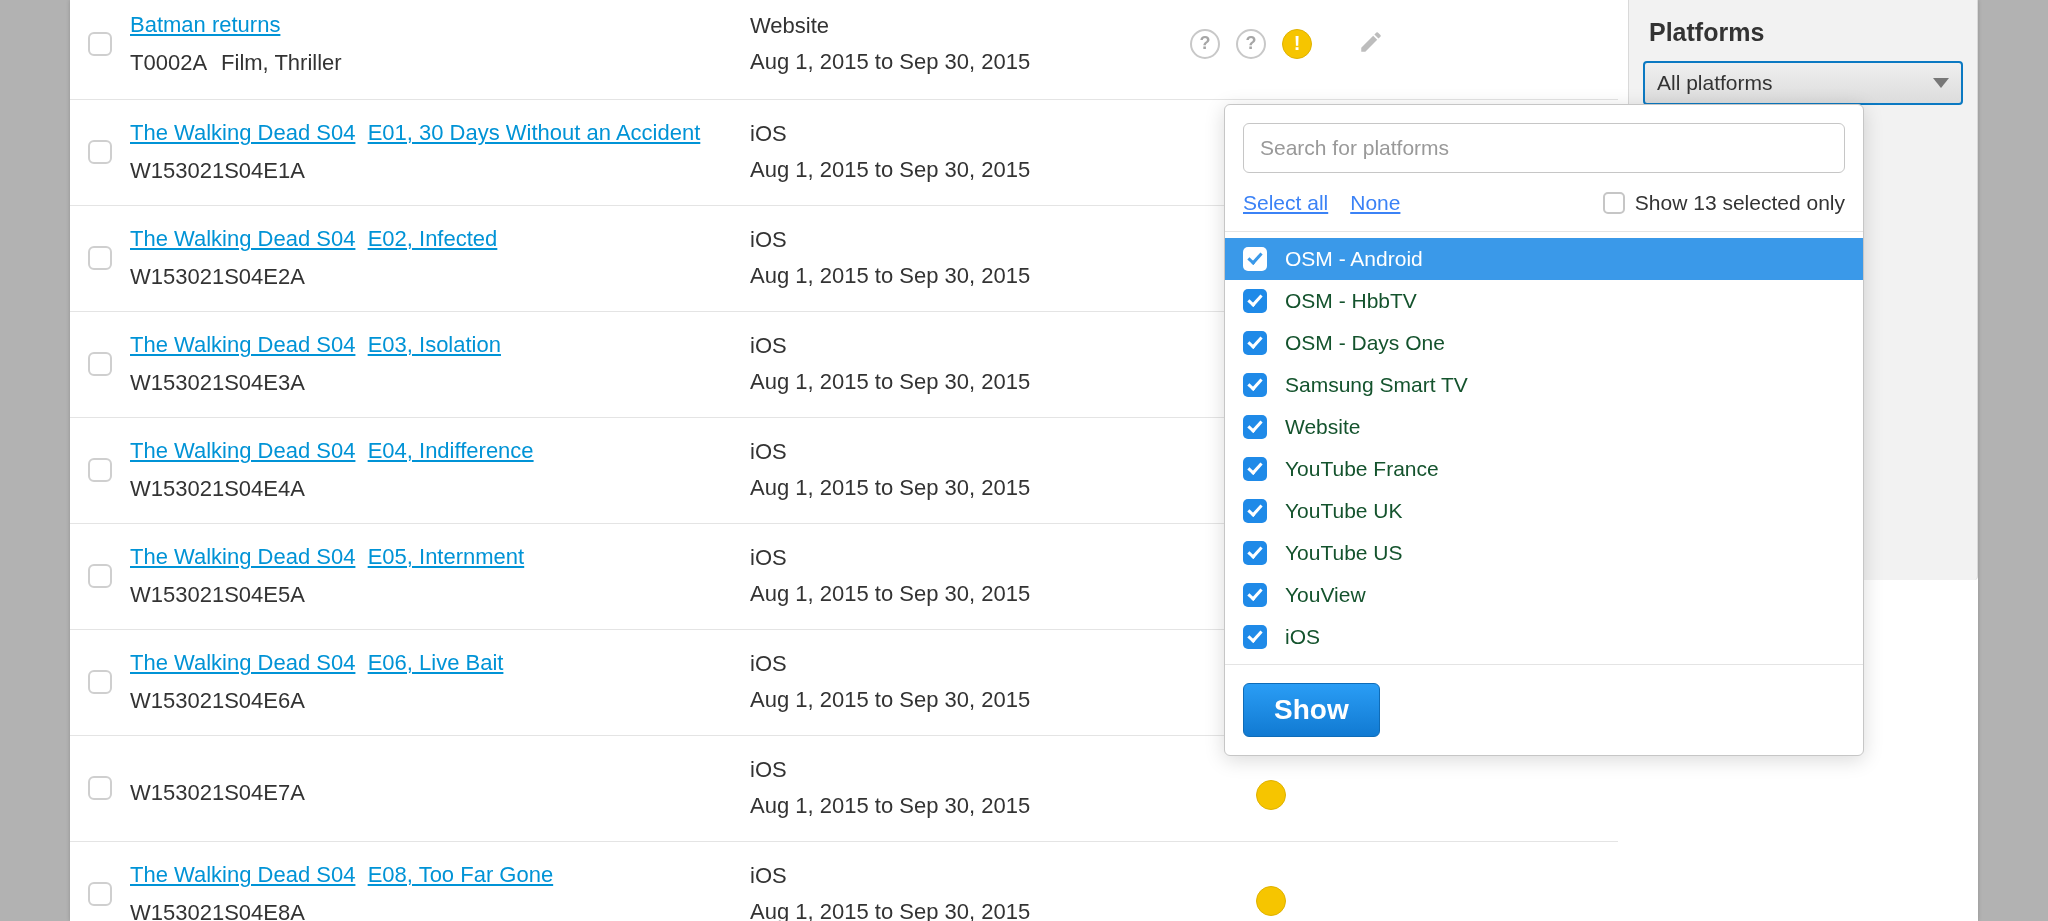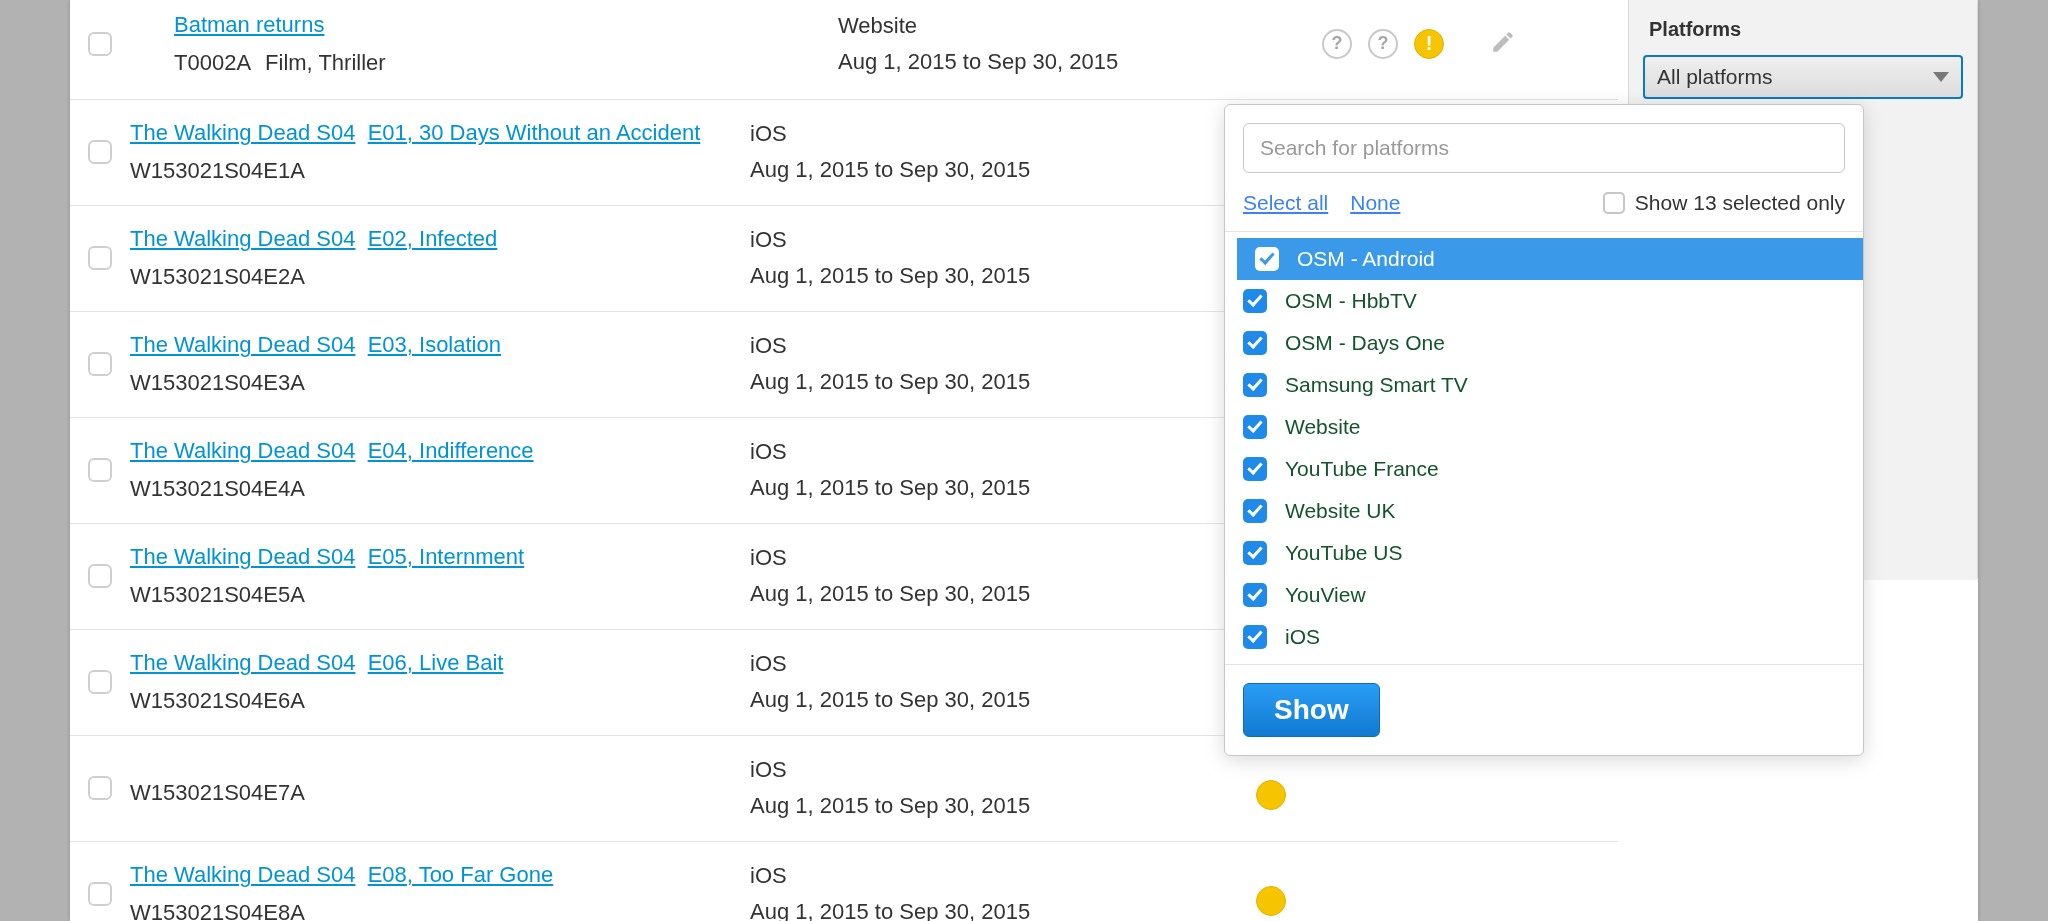--- a/index.html
+++ b/index.html
@@ -1,53 +1,53 @@
 <!DOCTYPE html>
 <html><head>
 <meta charset="utf-8">
 <style>
   *{box-sizing:border-box;margin:0;padding:0;font-family:-apple-system,BlinkMacSystemFont,"Segoe UI",Helvetica,Arial,sans-serif;}
   body{background:#b2b2b2;display:flex;justify-content:center;overflow:hidden;}
   .stage{width:2048px;height:921px;background:#b2b2b2;position:relative;}
   .sheet{position:absolute;left:70px;right:70px;top:0;bottom:0;background:#fff;box-shadow:0 0 4px rgba(0,0,0,.2);}
   .main{position:absolute;left:0;right:360px;top:0;bottom:0;}
   .row{display:flex;align-items:center;border-bottom:1px solid #e4e4e4;padding:10px 0 12px;height:106px;}
-  .row:first-child{border-top:none;gap:44px;}
+  .row:first-child{border-top:none;}
   .cbcell{width:60px;display:flex;justify-content:center;align-items:center;}
   input.cb{appearance:none;width:24px;height:24px;border:2px solid #cfcfcf;border-radius:6px;background:#fff;cursor:pointer;}
   input.cb:checked{background:#2288ee;border-color:#2288ee;}
   .titlecell{width:620px;padding-right:20px;}
   .titleline{font-size:22px;line-height:1.3;}
   .titleline a{color:#0093d6;text-decoration:underline;}
   .subline{font-size:22px;color:#333;margin-top:10px;}
   .subline .extra{margin-left:14px;}
   .platcell{width:430px;font-size:22px;color:#333;}
   .platcell .pval{margin-bottom:10px;}
   .platcell .daterange{font-size:22px;color:#333;}
   .iconcell{flex:1;display:flex;align-items:center;gap:16px;padding-left:10px;}
   .circ{width:30px;height:30px;border-radius:50%;display:flex;align-items:center;justify-content:center;font-weight:bold;}
   .q{border:2px solid #c8c8c8;color:#a6a6a6;font-size:18px;}
   .excl{background:#f6c500;color:#fff;font-size:20px;border:1px solid #e0b200;}
   .pencil{width:26px;height:26px;color:#bdbdbd;}
   
   .side{position:absolute;right:0;top:0;width:350px;background:#f2f2f2;border-left:1px solid #d9d9d9;border-right:1px solid #d9d9d9;height:580px;border-bottom-left-radius:4px;border-bottom-right-radius:4px;}
-  .sidehdr{font-size:20px;font-weight:bold;color:#333;padding:18px 20px 14px;}
+  .sidehdr{font-size:25px;font-weight:bold;color:#333;padding:18px 20px 14px;}
   .combo{margin:0 14px 20px;height:44px;border:2px solid #0b79c2;background:linear-gradient(#efefef,#dcdcdc);border-radius:4px;display:flex;align-items:center;justify-content:space-between;padding:0 12px;font-size:21px;color:#333;cursor:pointer;}
   .tri{width:0;height:0;border-left:8px solid transparent;border-right:8px solid transparent;border-top:10px solid #777;}
   
   .popup{position:absolute;left:1224px;top:104px;width:640px;background:#fff;border:1px solid #c6c6c6;border-radius:6px;box-shadow:0 4px 20px rgba(0,0,0,.15);}
   .search{margin:18px;border:1px solid #c6c6c6;border-radius:6px;height:50px;width:calc(100% - 36px);padding:0 16px;font-size:21px;color:#555;}
   .search::placeholder{color:#999;}
   .linkrow{display:flex;align-items:center;padding:0 18px 16px;font-size:21px;}
   .linkrow a{color:#3b82f6;text-decoration:underline;margin-right:22px;cursor:pointer;}
   .linkrow .right{margin-left:auto;display:flex;align-items:center;gap:10px;color:#333;}
   .smallcb{appearance:none;width:22px;height:22px;border:2px solid #c6c6c6;border-radius:5px;cursor:pointer;}
   .optwrap{border-top:1px solid #e4e4e4;border-bottom:1px solid #e4e4e4;padding:6px 0;}
   .opt{display:flex;align-items:center;gap:18px;padding:9px 18px;font-size:21px;color:#14532d;cursor:pointer;}
-  .opt.hi{background:#3a99e9;color:#fff;margin-left:12px;}
+  .opt.hi{background:#3a99e9;color:#fff;}
   .chk{appearance:none;width:24px;height:24px;border-radius:5px;background:#1f8ae8;position:relative;cursor:pointer;flex-shrink:0;}
   .chk::after{content:"";position:absolute;left:8px;top:3px;width:5px;height:11px;border:solid #fff;border-width:0 3px 3px 0;transform:rotate(42deg);}
   .opt.hi .chk{background:#fff;}
   .opt.hi .chk::after{border-color:#3a99e9;}
   .footer{padding:18px;}
   .showbtn{background:linear-gradient(#2a9df5,#117ad2);color:#fff;font-size:28px;font-weight:bold;border:1px solid #0e6cb8;border-radius:6px;padding:10px 30px;cursor:pointer;}
   
   .peek{position:absolute;width:30px;height:30px;border-radius:50%;background:#f6c500;border:1px solid #e0b200;}
 </style>
 </head>
@@ -239,21 +239,21 @@
         <div class="opt">
           <span class="chk"></span>
           <span>Website</span>
         </div>
         <div class="opt">
           <span class="chk"></span>
           <span>YouTube France</span>
         </div>
         <div class="opt">
           <span class="chk"></span>
-          <span>Website UK</span>
+          <span>YouTube UK</span>
         </div>
         <div class="opt">
           <span class="chk"></span>
           <span>YouTube US</span>
         </div>
         <div class="opt">
           <span class="chk"></span>
           <span>YouView</span>
         </div>
         <div class="opt">

